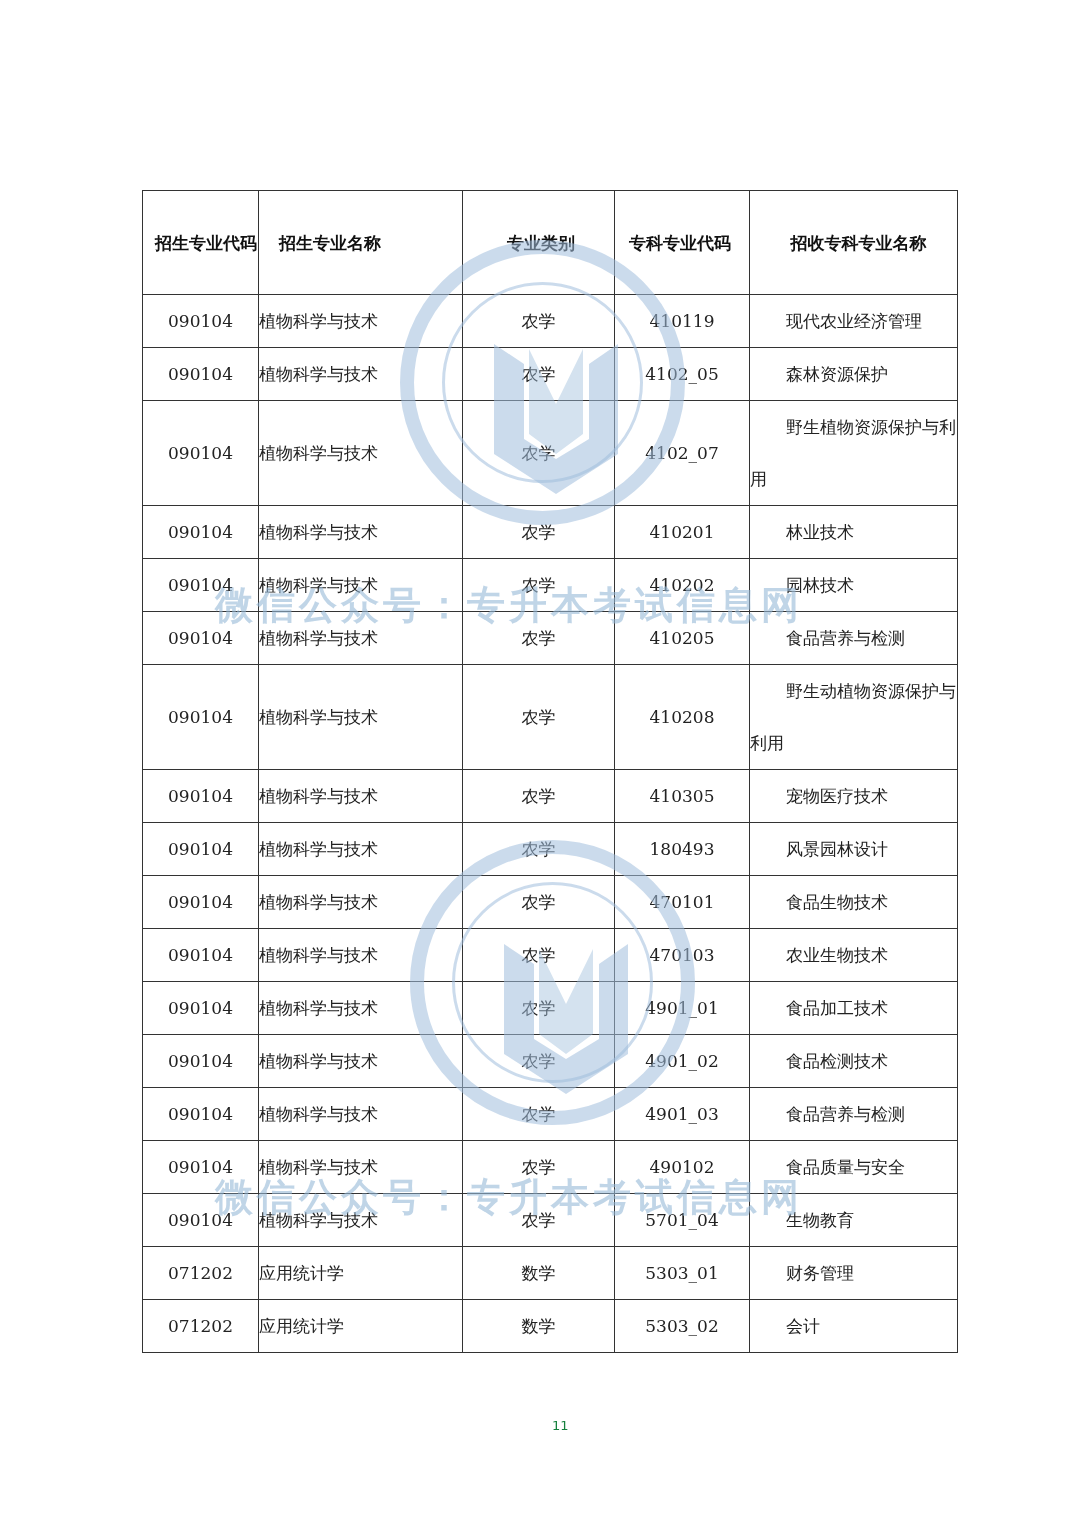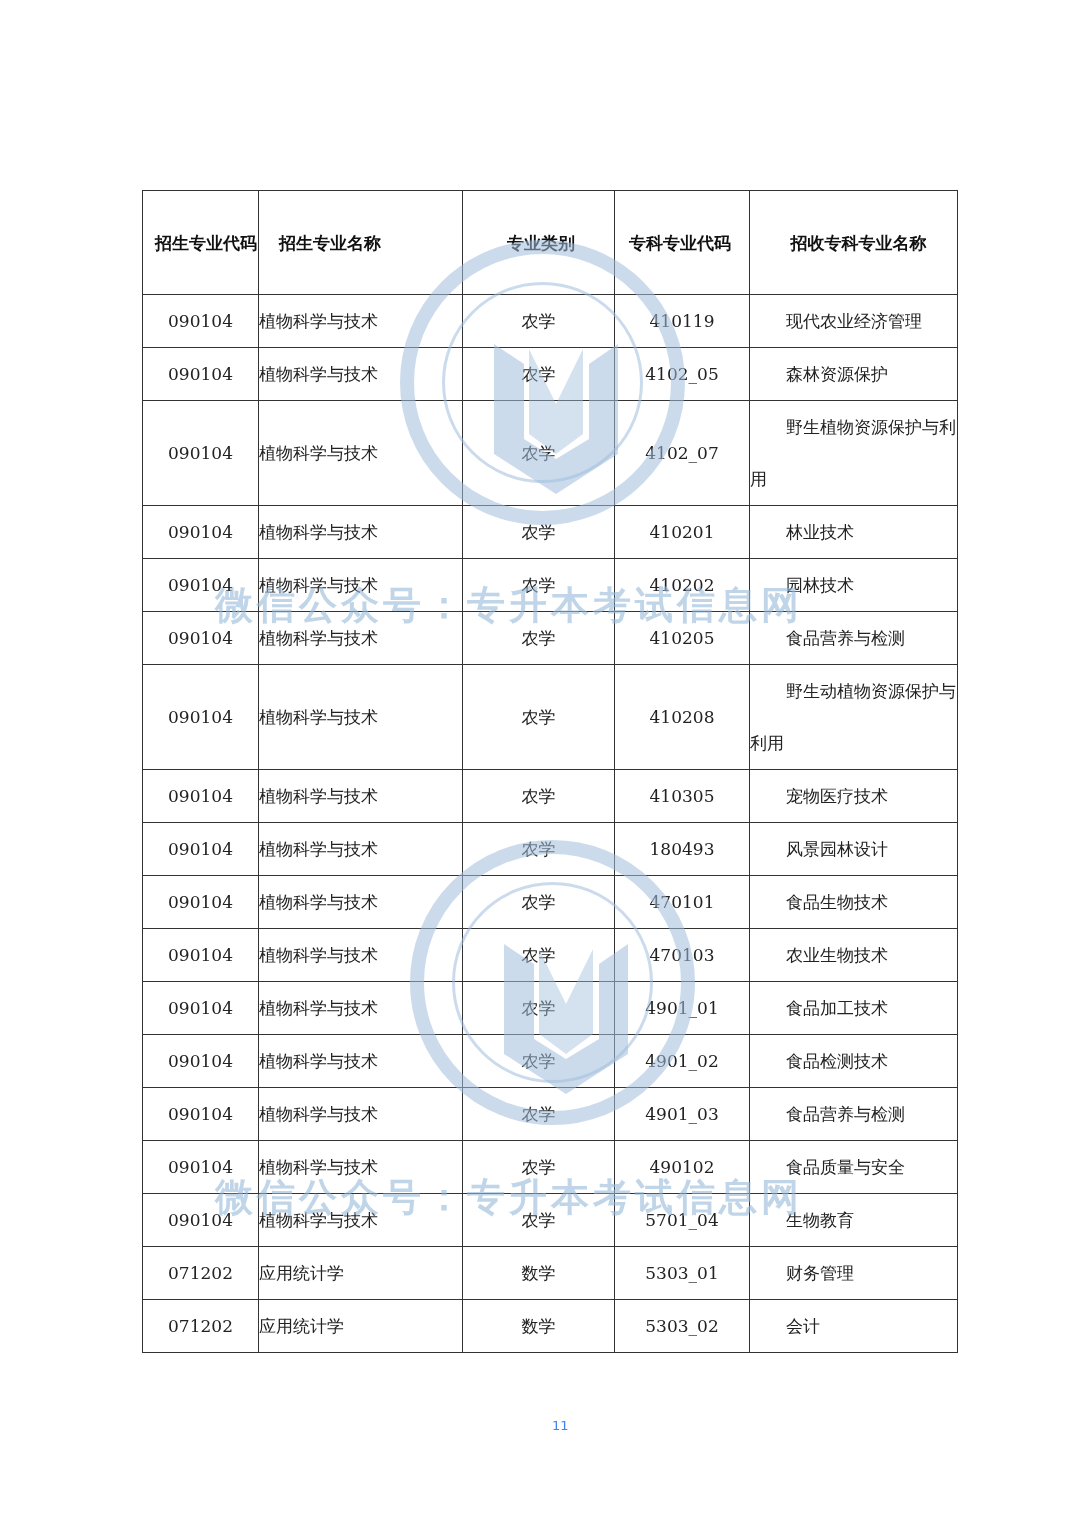--- a/index.html
+++ b/index.html
@@ -40,21 +40,21 @@
     border: 3px solid rgba(160,190,220,0.55);
   }
   .watermark-logo svg { position: absolute; left: 0; top: 0; }
   .watermark-text {
     position: absolute; z-index: 2; pointer-events: none;
     font-family: "DejaVu Sans", "Liberation Sans", sans-serif; font-weight: bold; font-size: 38px;
     color: rgba(150,185,215,0.6); letter-spacing: 4px; white-space: nowrap;
   }
   .page-number {
     position: absolute; left: 552px; top: 1418px; font-size: 13px;
-    font-family: "DejaVu Sans", "Liberation Sans", sans-serif; color: #3b82f6;
+    font-family: "DejaVu Sans", "Liberation Sans", sans-serif; color: #15803d;
   }
   .source-tag {
     position: absolute; left: 826px; top: 1468px; font-size: 26px;
     font-family: "DejaVu Sans", "Liberation Sans", sans-serif; color: #111;
     text-shadow: 1px 1px 0 #fff, -1px -1px 0 #fff, 0 0 2px rgba(0,0,0,0.2);
   }
 </style>
 </head>
 <body>
 

